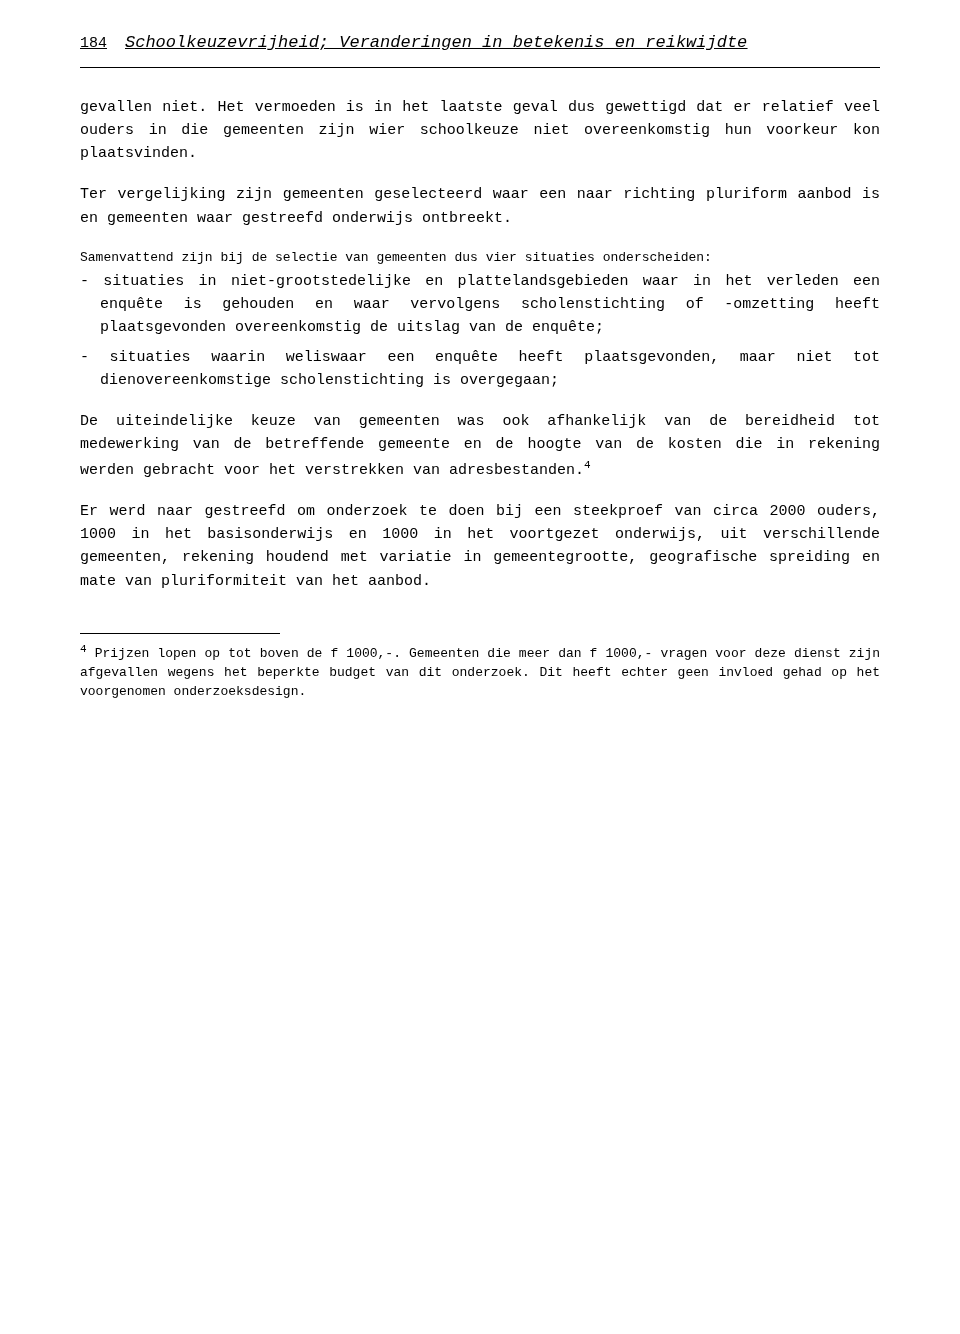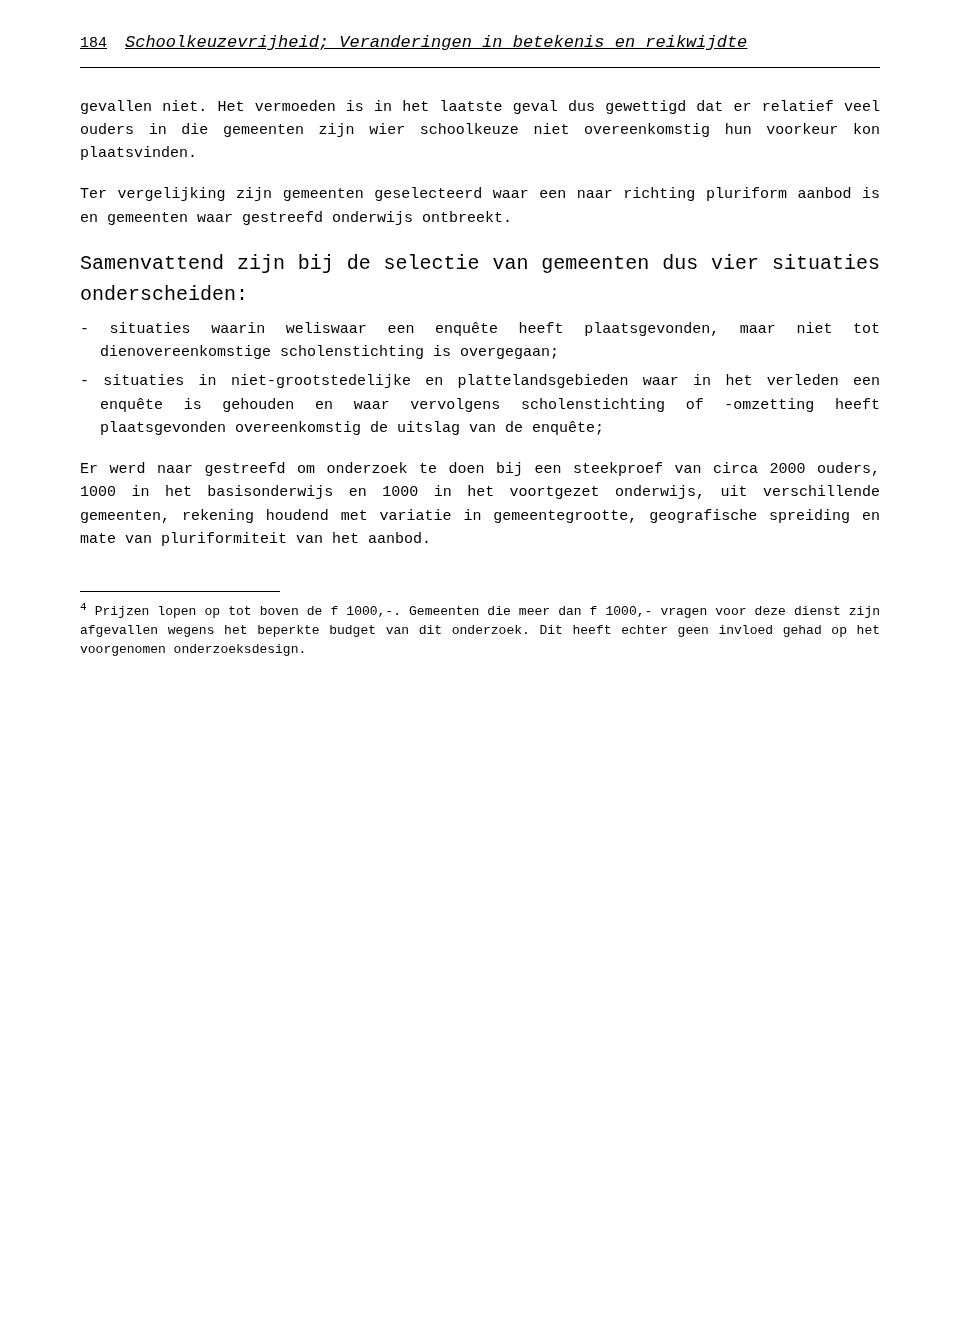--- a/index.html
+++ b/index.html
@@ -65,23 +65,23 @@
       font-size: 15px;
       line-height: 1.55;
     }
 
     .list-section {
       margin-bottom: 18px;
     }
 
     .list-intro {
       font-family: 'Courier New', Courier, monospace;
-      font-size: 20px;
+      font-size: 13px;
       line-height: 1.55;
-      margin-bottom: 8px;
+      margin-bottom: 2px;
       text-align: justify;
     }
 
     .list-item {
       font-family: 'Courier New', Courier, monospace;
       font-size: 15px;
       line-height: 1.55;
       text-align: justify;
       padding-left: 20px;
       text-indent: -20px;
@@ -128,24 +128,27 @@
   <hr class="header-separator">
 
   <div class="main-content">
 
     <p class="paragraph">gevallen niet. Het vermoeden is in het laatste geval dus gewettigd dat er relatief veel ouders in die gemeenten zijn wier schoolkeuze niet overeenkomstig hun voorkeur kon plaatsvinden.</p>
 
     <p class="paragraph">Ter vergelijking zijn gemeenten geselecteerd waar een naar richting pluriform aanbod is en gemeenten waar gestreefd onderwijs ontbreekt.</p>
 
     <div class="list-section">
       <p class="list-intro">Samenvattend zijn bij de selectie van gemeenten dus vier situaties onderscheiden:</p>
+      <p class="list-item">- situaties in niet-grootstedelijke en plattelandsgebieden waar in het verleden een enquête is gehouden en waar vervolgens scholenstichting of -omzetting heeft plaatsgevonden overeenkomstig de uitslag van de enquête;</p>
       <p class="list-item">- situaties waarin weliswaar een enquête heeft plaatsgevonden, maar niet tot dienovereenkomstige scholenstichting is overgegaan;</p>
-      <p class="list-item">- situaties in niet-grootstedelijke en plattelandsgebieden waar in het verleden een enquête is gehouden en waar vervolgens scholenstichting of -omzetting heeft plaatsgevonden overeenkomstig de uitslag van de enquête;</p>
     </div>
 
+    <p class="paragraph">
+      <span>De uiteindelijke keuze van gemeenten was ook afhankelijk van de bereidheid tot medewerking van de betreffende gemeente en de hoogte van de kosten die in rekening werden gebracht voor het verstrekken van adresbestanden.</span><sup>4</sup>
+    </p>
 
     <p class="paragraph">Er werd naar gestreefd om onderzoek te doen bij een steekproef van circa 2000 ouders, 1000 in het basisonderwijs en 1000 in het voortgezet onderwijs, uit verschillende gemeenten, rekening houdend met variatie in gemeentegrootte, geografische spreiding en mate van pluriformiteit van het aanbod.</p>
 
   </div>
 
   <div class="page-bottom">
     <hr class="footnote-line-separator">
     <p class="footnote-text">
       <span class="footnote-number">4</span>
       <span>Prijzen lopen op tot boven de f 1000,-. Gemeenten die meer dan f 1000,- vragen voor deze dienst zijn afgevallen wegens het beperkte budget van dit onderzoek. Dit heeft echter geen invloed gehad op het voorgenomen onderzoeksdesign.</span>

